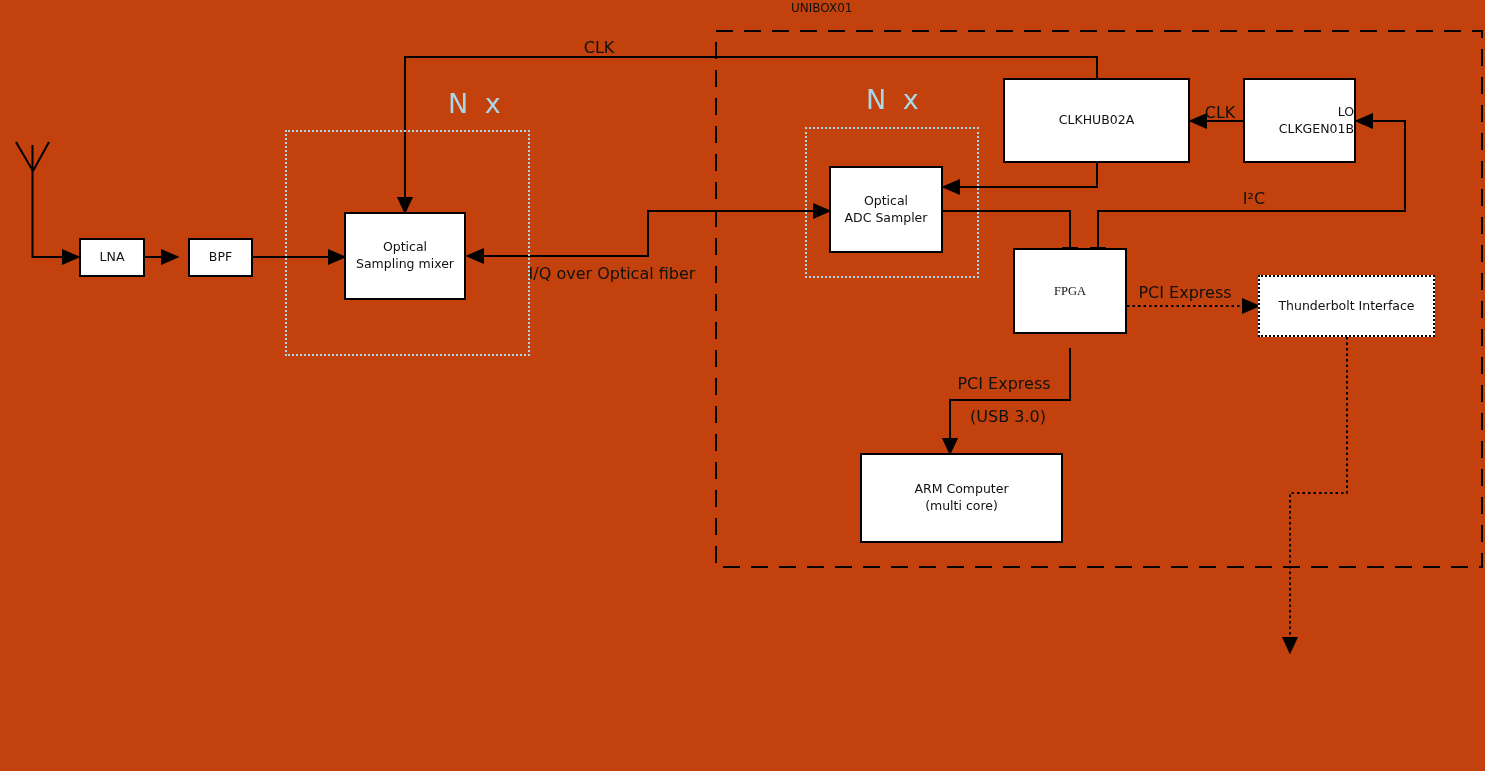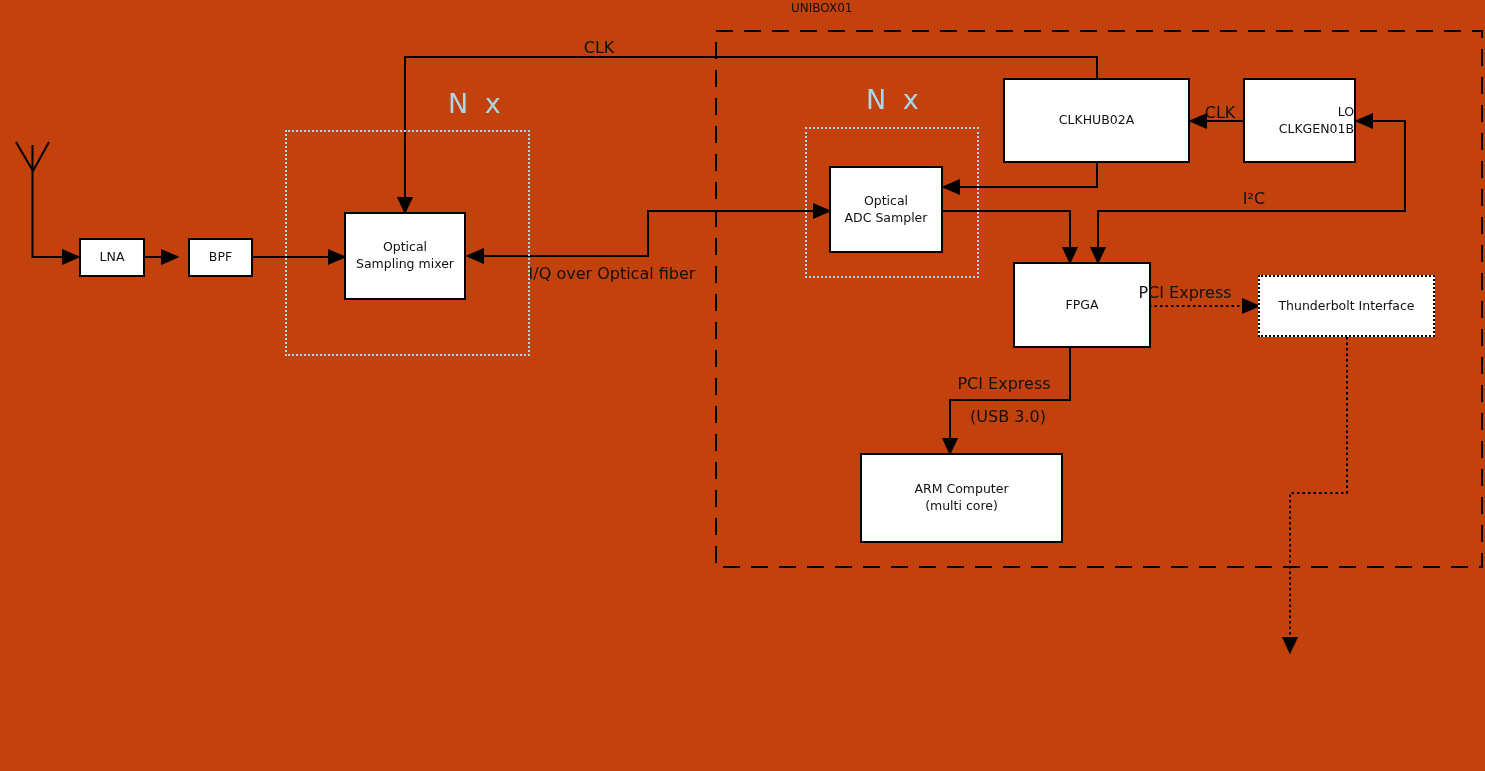--- a/index.html
+++ b/index.html
@@ -140,21 +140,21 @@
 
   <div class="node" style="left:1003px; top:78px; width:187px; height:85px;">
     <span>CLKHUB02A</span>
   </div>
 
   <div class="node" style="left:1243px; top:78px; width:113px; height:85px;align-items:flex-end;">
     <span>LO</span>
     <span>CLKGEN01B</span>
   </div>
 
-  <div class="node" style="left:1013px; top:262px; width:138px; height:86px;">
+  <div class="node" style="left:1013px; top:248px; width:114px; height:86px;font-family:Liberation Serif, serif;">
     <span>FPGA</span>
   </div>
 
   <div class="node dotted" style="left:1258px; top:275px; width:177px; height:62px;">
     <span>Thunderbolt Interface</span>
   </div>
 
   <div class="node" style="left:860px; top:453px; width:203px; height:90px;">
     <span>ARM Computer</span>
     <span>(multi core)</span>

